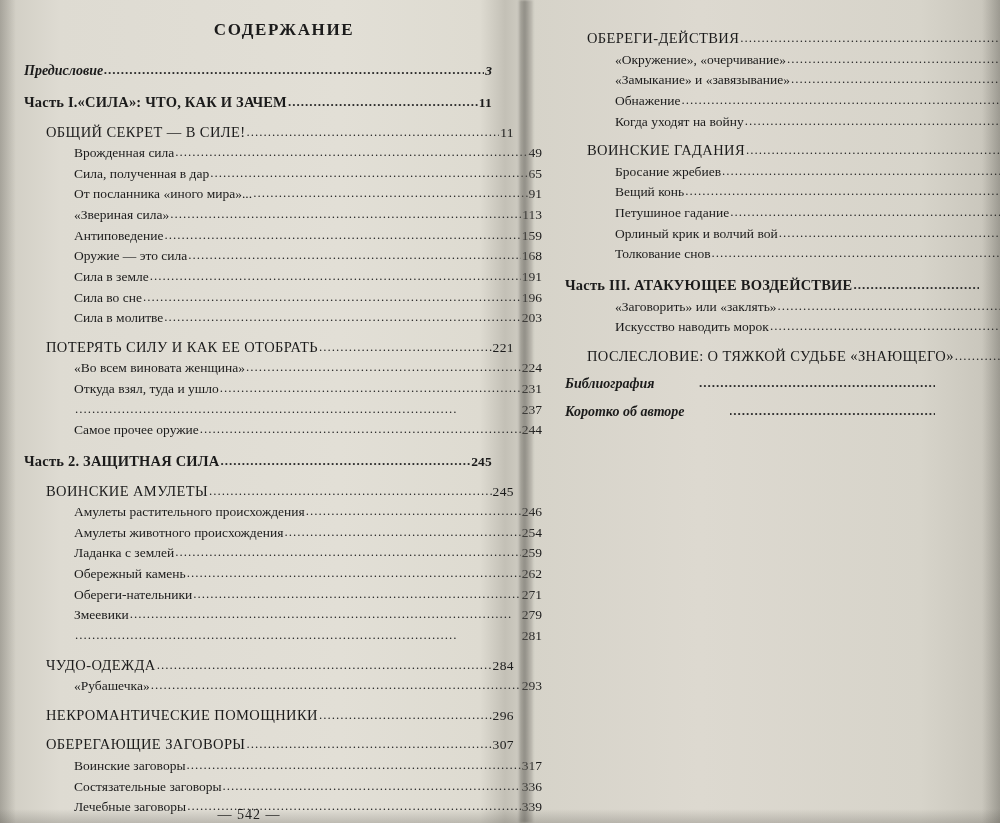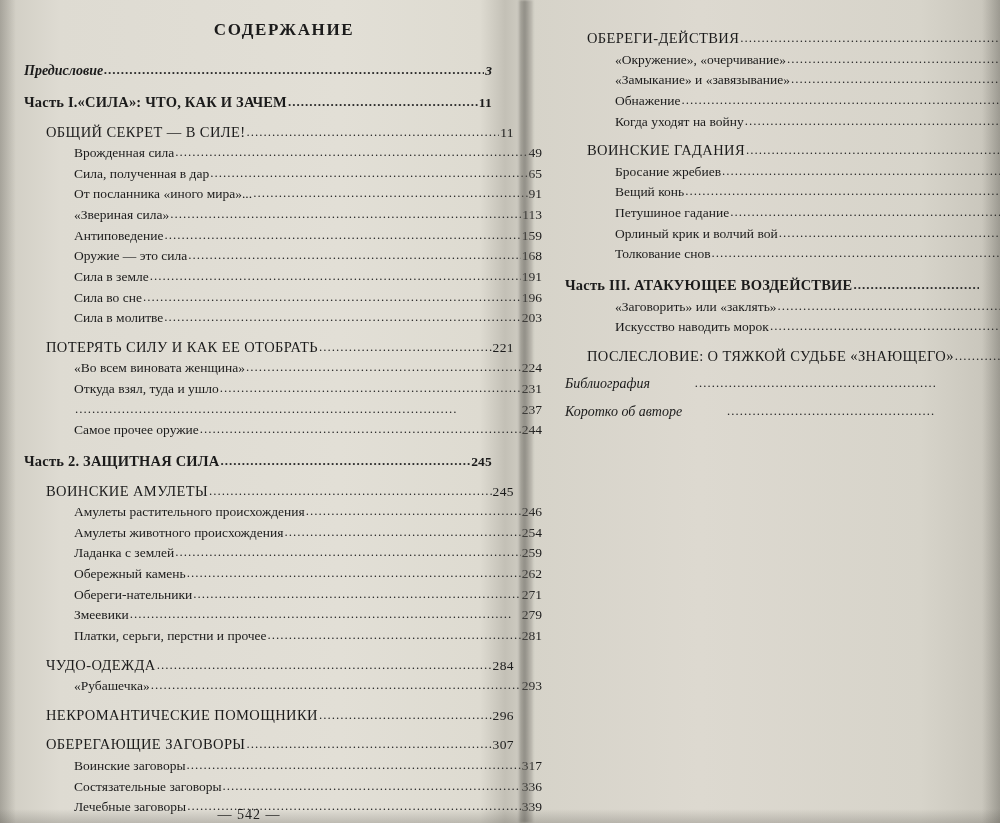--- a/index.html
+++ b/index.html
@@ -89,21 +89,21 @@
     margin-top: 3px;
   }
   .lvl-pref {
     font-style: italic;
     font-weight: 600;
     font-size: 14px;
     margin-top: 18px;
   }
   .lvl-back {
     font-style: italic;
-    font-weight: 400;
+    font-weight: 700;
     font-size: 14px;
     margin-top: 10px;
     gap: 44px;
   }
 
   .folio {
     position: absolute;
     left: 0;
     right: 0;
     bottom: 8px;
@@ -272,21 +272,20 @@
             <span class="lbl">Обереги-нательники</span>
             <span class="dots"> ..........................................................................................</span>
             <span class="pg">271</span>
           </div>
           <div class="row lvl-sub">
             <span class="lbl">Змеевики</span>
             <span class="dots"> ..........................................................................................</span>
             <span class="pg">279</span>
           </div>
           <div class="row lvl-sub">
-            <span class="lbl">Платки, серьги, перстни и прочее</span>
             <span class="dots"> ..........................................................................................</span>
             <span class="pg">281</span>
           </div>
           <div class="row lvl-chap">
             <span class="lbl">ЧУДО-ОДЕЖДА</span>
             <span class="dots"> ..........................................................................................</span>
             <span class="pg">284</span>
           </div>
           <div class="row lvl-sub">
             <span class="lbl">«Рубашечка»</span>

